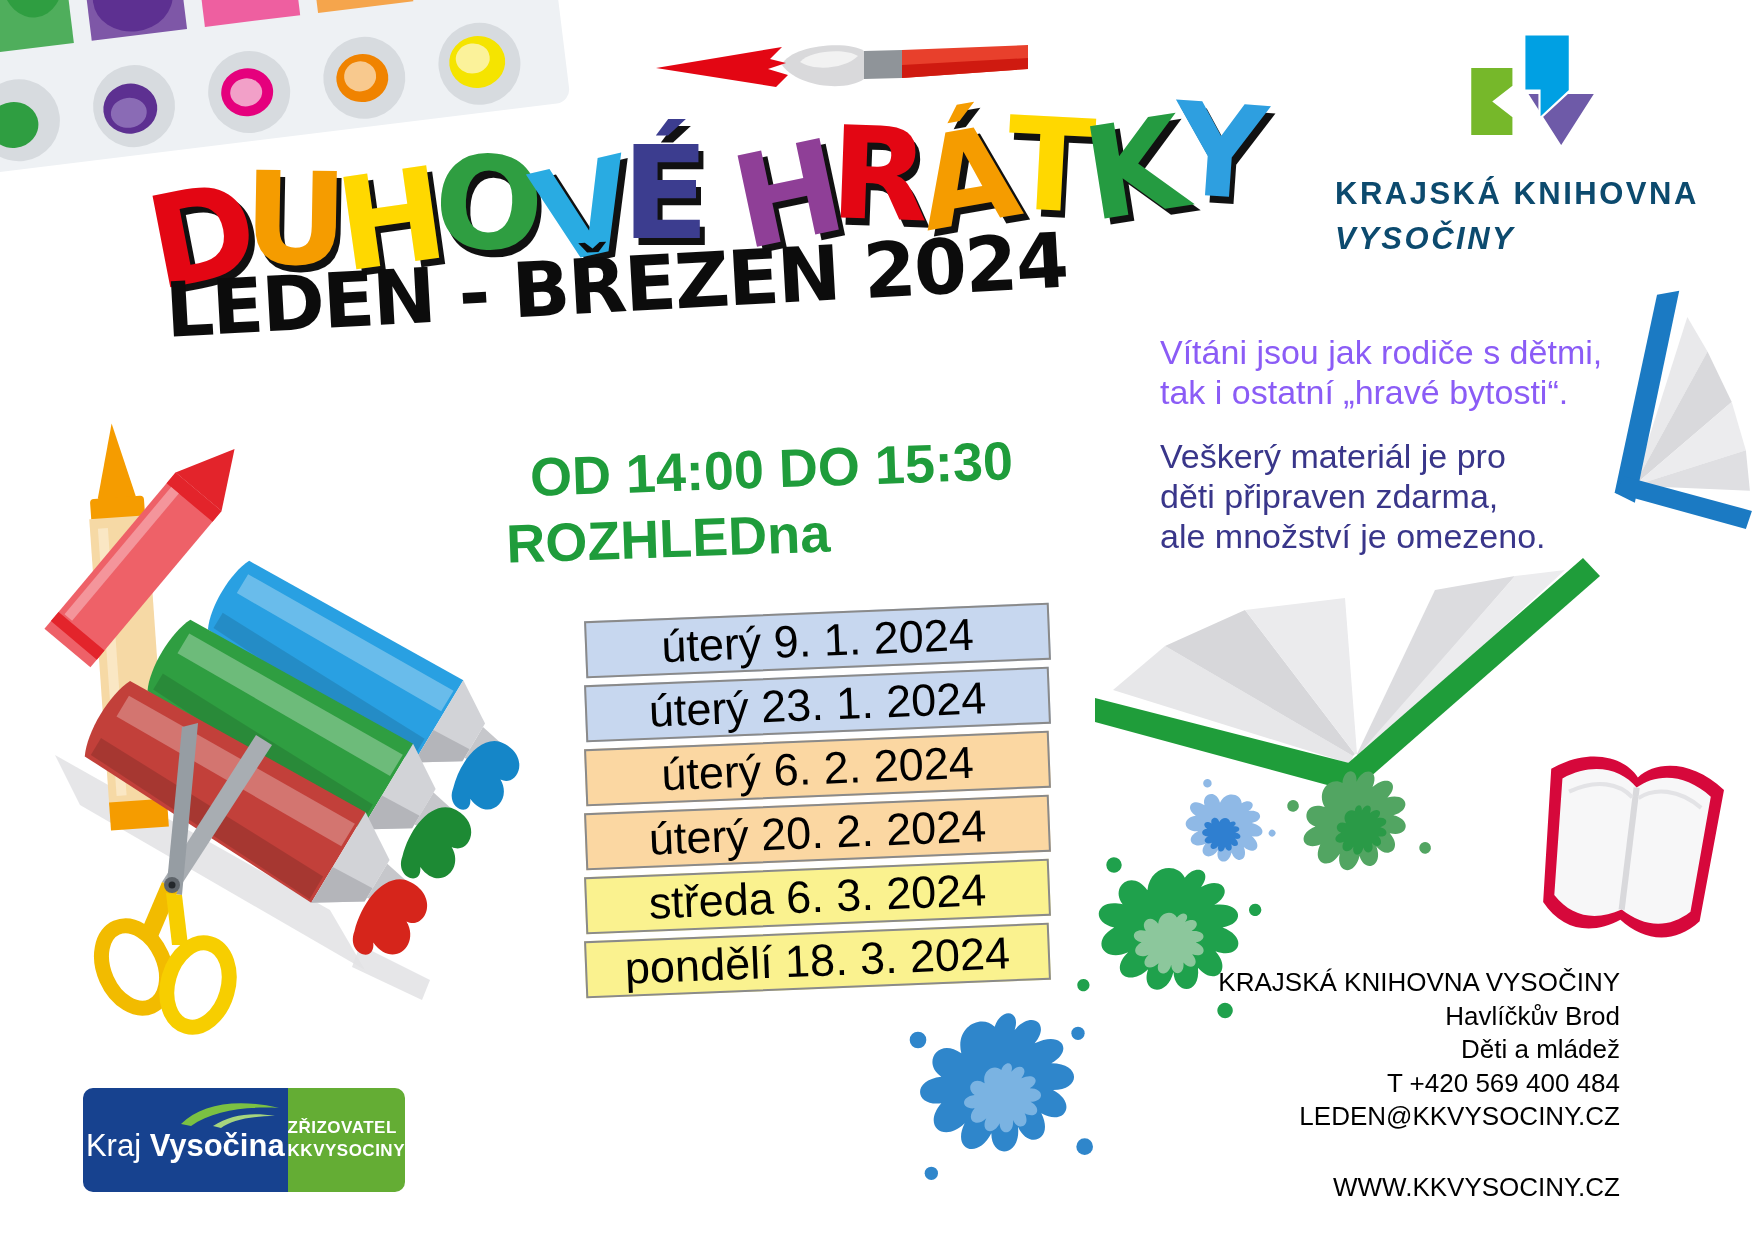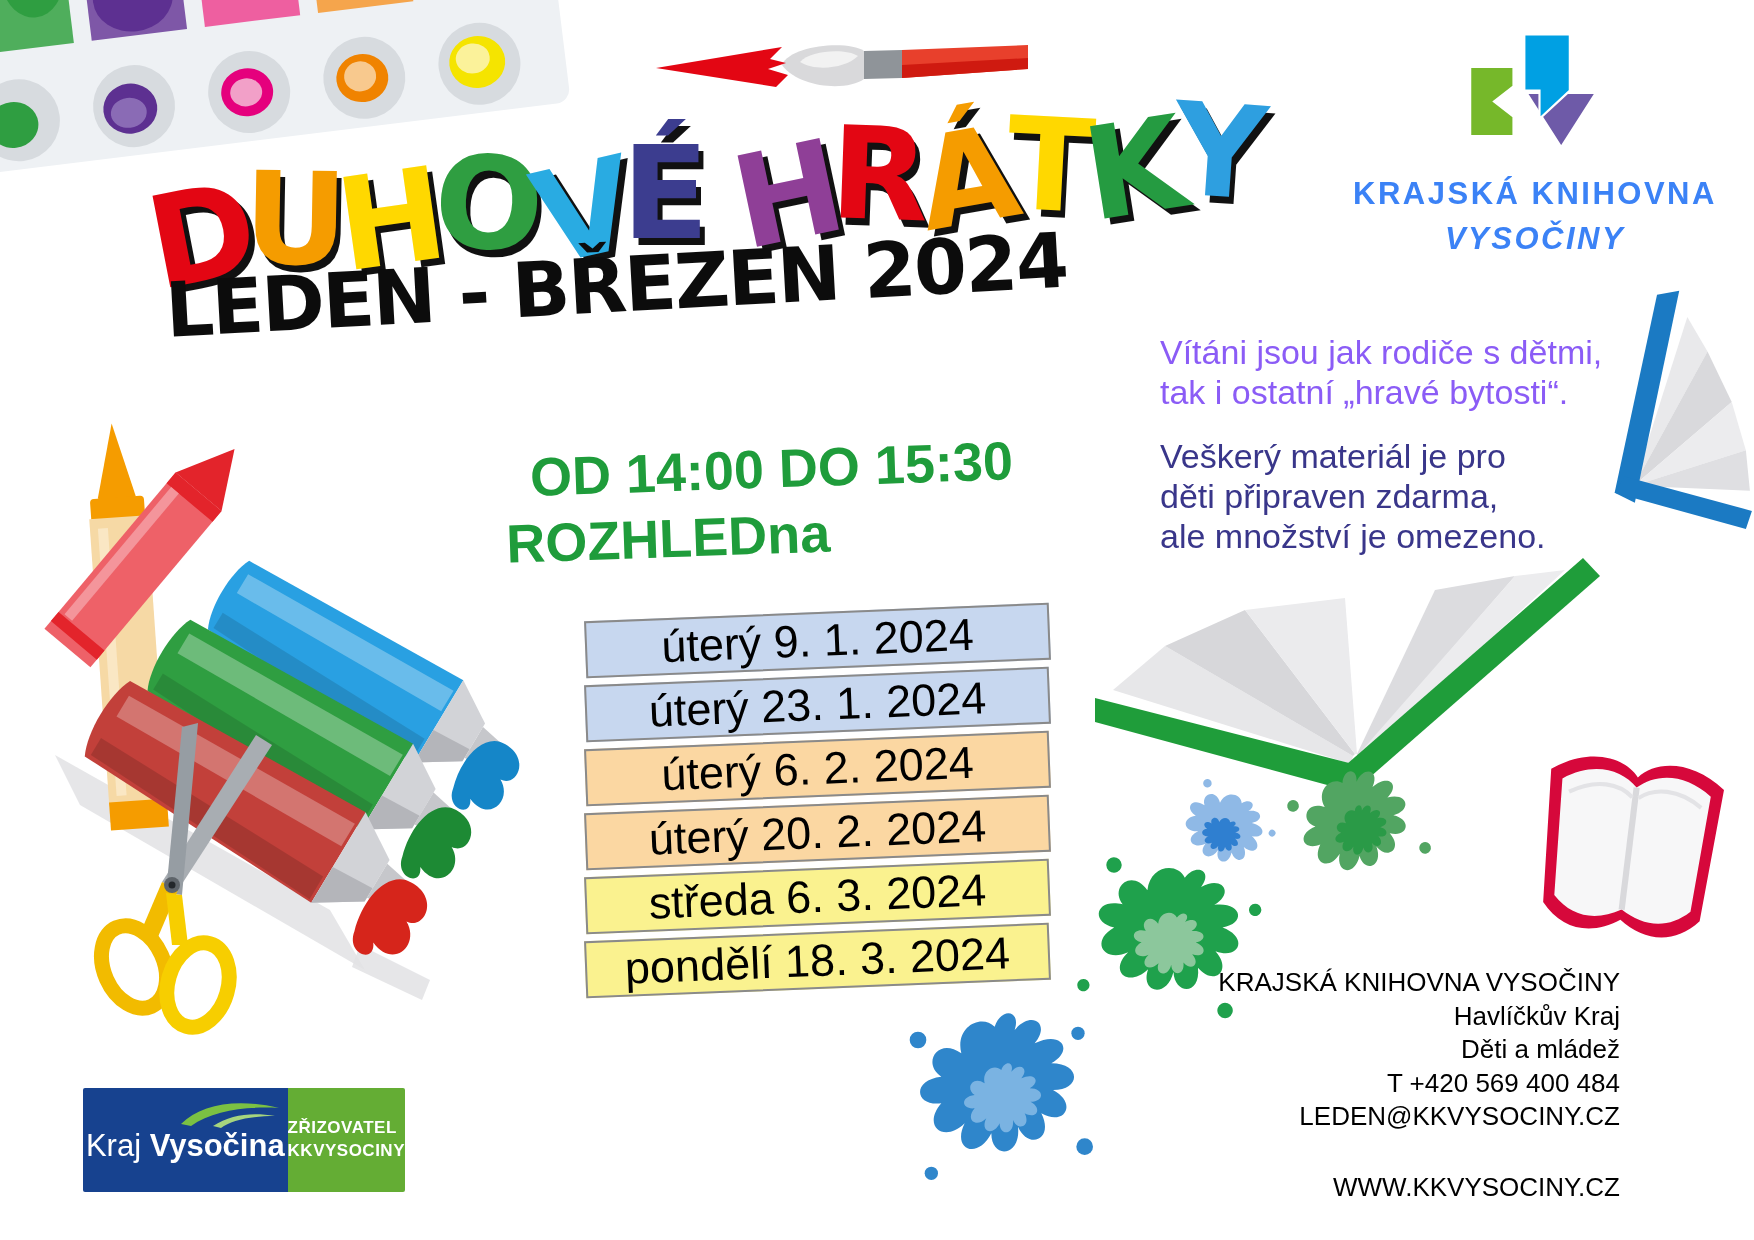--- a/index.html
+++ b/index.html
@@ -20,34 +20,34 @@
   
   #time-block{position:absolute;left:505px;top:436px;transform:rotate(-2deg);z-index:5;
               font-family:"Liberation Sans",sans-serif;font-weight:bold;font-size:54px;line-height:66px;}
   #time-line1{padding-left:26px;}
   #date-list{position:absolute;left:585px;top:612px;width:465px;z-index:5;}
   .date-bar{height:57px;margin-bottom:7px;border:2px solid #8a8a8a;box-sizing:border-box;
             display:flex;align-items:center;justify-content:center;transform:rotate(-2.3deg);
             font-size:45px;color:#000;white-space:nowrap;}
 
   
-  #library-name{position:absolute;left:1335px;top:176px;width:400px;text-align:center;z-index:5;
-                color:#3b82f6;font-weight:bold;}
+  #library-name{position:absolute;left:1335px;top:176px;width:400px;z-index:5;
+                color:#0c4a6e;font-weight:bold;}
   #library-name .l1{font-size:31px;letter-spacing:2.5px;}
   #library-name .l2{font-size:31px;letter-spacing:2.5px;margin-top:9px;font-style:italic;}
   #welcome-text{position:absolute;left:1160px;top:332px;font-size:34px;line-height:40px;z-index:5;}
   #material-text{position:absolute;left:1160px;top:436px;font-size:34px;line-height:40px;z-index:5;}
 
   
   #contact{position:absolute;right:134px;top:966px;text-align:right;font-size:26px;
            line-height:33.5px;color:#000;z-index:5;}
   #website{margin-top:37px;}
 
   
-  #founder{position:absolute;left:83px;top:1088px;width:322px;height:104px;border-radius:2px;
+  #founder{position:absolute;left:83px;top:1088px;width:322px;height:104px;border-radius:10px;
            overflow:hidden;display:flex;z-index:5;}
   #founder .blue{position:relative;width:218px;background:#17428f;color:#fff;}
   #founder .blue .word{position:absolute;left:0;right:0;top:40px;text-align:center;font-size:31px;
                        white-space:nowrap;}
   #founder .blue .word .b{font-weight:bold;}
   #founder .swoosh{position:absolute;left:96px;top:10px;}
   #founder .green{flex:1;background:#64ad34;color:#fff;font-weight:bold;font-size:17px;
                   letter-spacing:0.5px;padding:28px 0 0 0;box-sizing:border-box;line-height:23px;}
 
   
@@ -267,21 +267,21 @@
   <svg class="illo" style="left:1168px;top:782px;z-index:1;transform:rotate(40deg);" width="102" height="102" viewBox="0 0 120 120">
     <path d="M58,16 C62,4 74,6 70,18 C80,6 92,14 82,26 C98,18 106,30 92,38 C110,38 110,54 93,54 C108,62 100,76 86,68 C94,84 78,90 72,76 C74,94 56,96 56,80 C48,96 32,90 40,74 C28,86 14,76 26,62 C10,64 8,48 26,46 C14,38 24,22 38,32 C34,16 50,8 58,16 Z" fill="#8fb9e6"></path>
     <circle cx="12" cy="24" r="5" fill="#8fb9e6"></circle>
       <circle cx="108" cy="20" r="4" fill="#8fb9e6"></circle>
     <path transform="translate(33,34) scale(0.5)" d="M58,16 C62,4 74,6 70,18 C80,6 92,14 82,26 C98,18 106,30 92,38 C110,38 110,54 93,54 C108,62 100,76 86,68 C94,84 78,90 72,76 C74,94 56,96 56,80 C48,96 32,90 40,74 C28,86 14,76 26,62 C10,64 8,48 26,46 C14,38 24,22 38,32 C34,16 50,8 58,16 Z" fill="#2f7fd0"></path>
   </svg>
 
   <div id="contact">
     <div id="contact-lines">
         <div>KRAJSKÁ KNIHOVNA VYSOČINY</div>
-        <div>Havlíčkův Kraj</div>
+        <div>Havlíčkův Brod</div>
         <div>Děti a mládež</div>
         <div>T +420 569 400 484</div>
         <div>LEDEN@KKVYSOCINY.CZ</div>
       </div>
     <div id="website">WWW.KKVYSOCINY.CZ</div>
   </div>
 
   <div id="founder">
     <div class="blue">
       <svg class="swoosh" width="104" height="30" viewBox="0 0 104 30">

